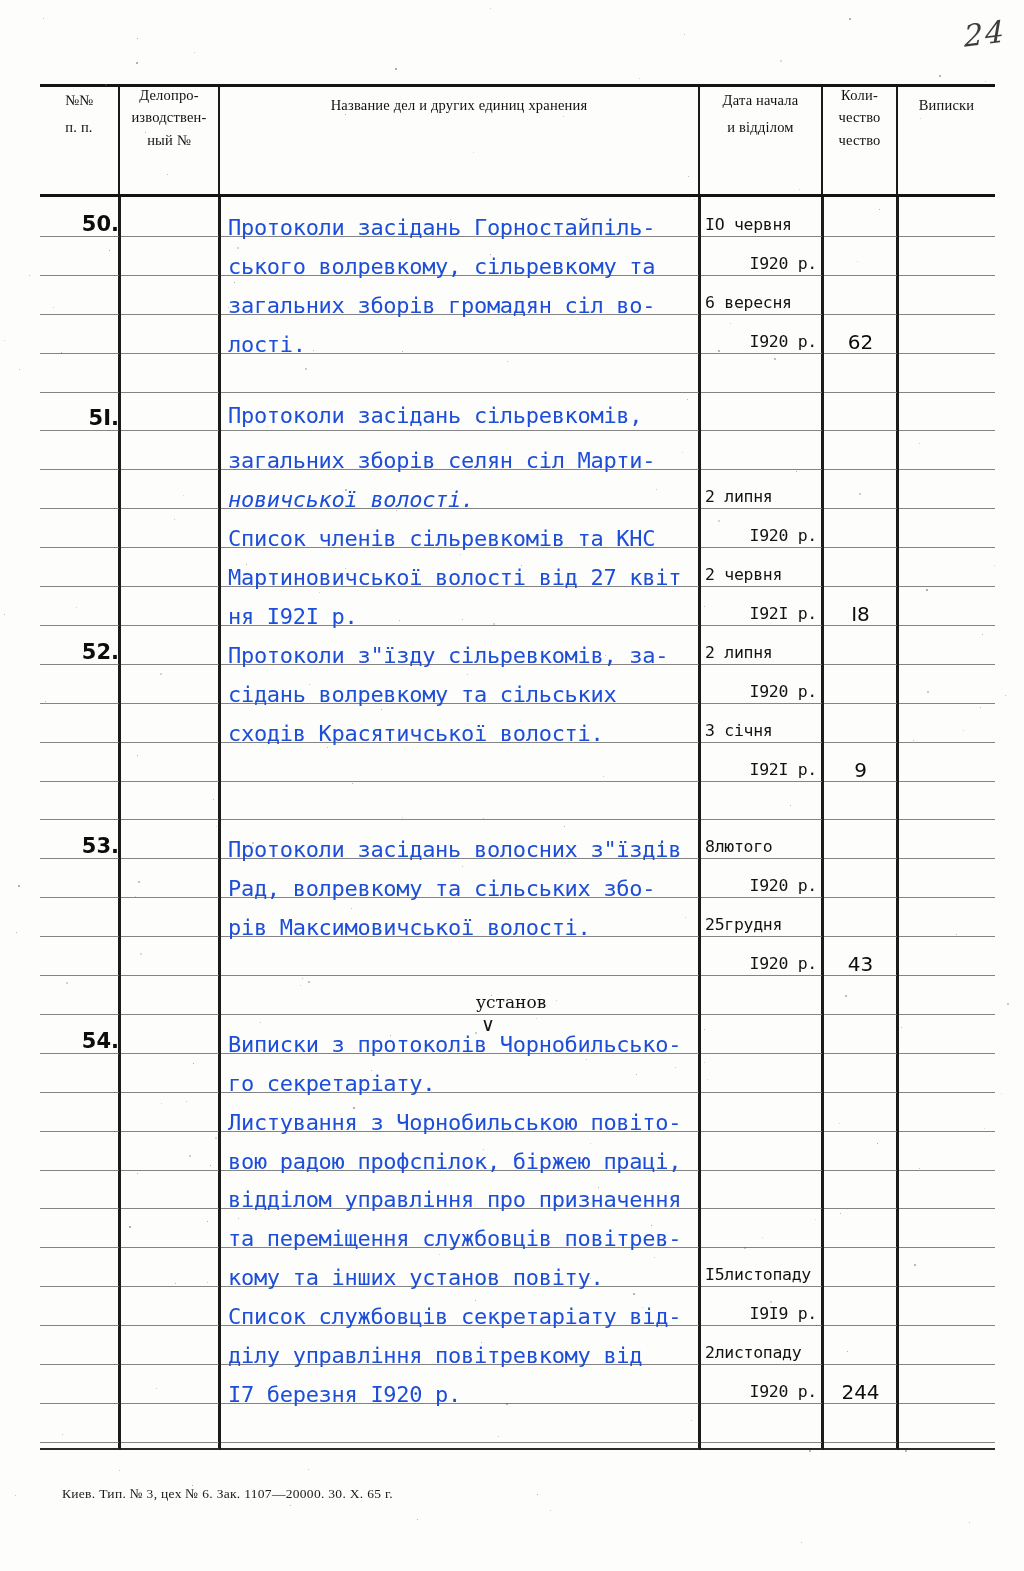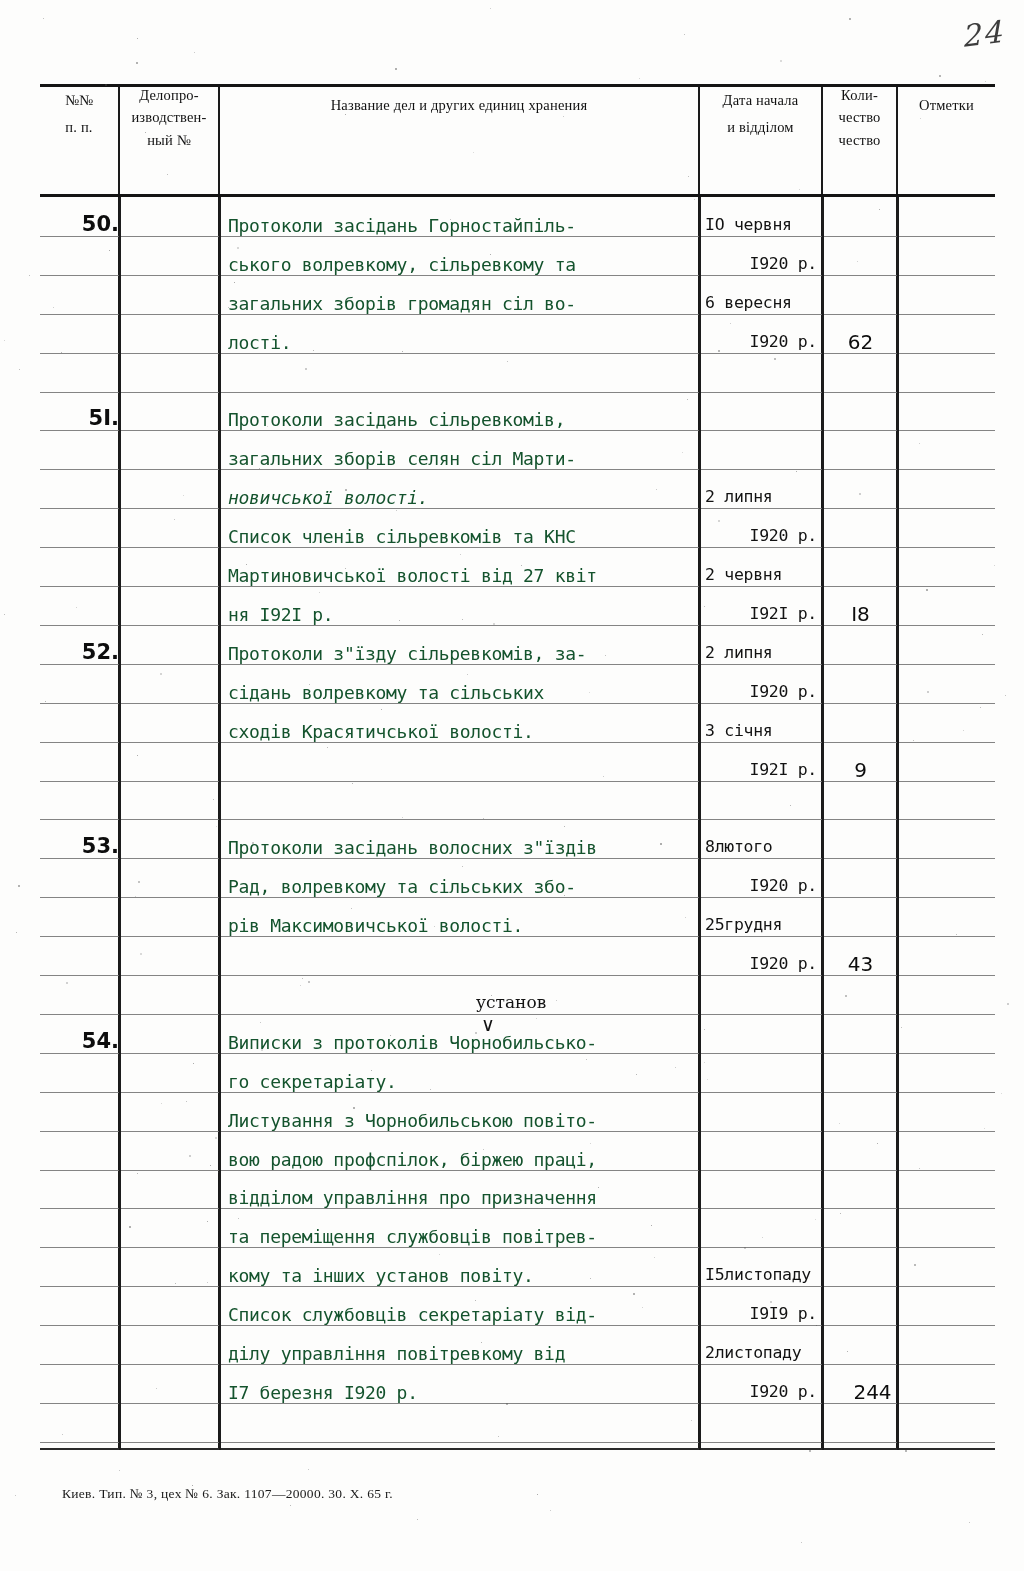--- a/index.html
+++ b/index.html
@@ -131,23 +131,23 @@
   .content {
     position: absolute;
     left: 0;
     top: 113px;
     width: 955px;
     height: 1253px;
   }
   .cell-text {
     position: absolute;
     font-family: "DejaVu Sans Mono", monospace;
-    font-size: 18px;
+    font-size: 22px;
     letter-spacing: -0.3px;
-    color: #14532d;
+    color: #1d4ed8;
     white-space: nowrap;
     line-height: 1;
   }
   .num-text {
     position: absolute;
     font-family: "DejaVu Sans", sans-serif;
     font-size: 21px;
     font-weight: 700;
     color: #0d0d0d;
     white-space: nowrap;
@@ -256,21 +256,21 @@
           <span class="hdr-line">и  відділом</span>
         </th>
         <th>
           <span class="hdr-line">Коли-</span>
           <span class="hdr-line">чество</span>
           <span class="hdr-line">чество</span>
         </th>
         <th>
           <span class="hdr-sp"></span>
               <span class="hdr-sp"></span>
-          <span class="hdr-line">Отметки</span>
+          <span class="hdr-line">Виписки</span>
         </th>
       </tr>
     </tbody>
       </table>
 
     <div class="grid" id="grid">
         <div class="vline" style="left: 79px;"></div>
         <div class="vline" style="left: 179px;"></div>
         <div class="vline" style="left: 659px;"></div>
         <div class="vline" style="left: 782px;"></div>
@@ -473,21 +473,21 @@
         <div class="cell-text" style="left: 188px; top: 20px;">Протоколи засідань Горностайпіль-</div>
         <div class="cell-text" style="left: 188px; top: 59px;">ського волревкому, сільревкому та</div>
         <div class="cell-text" style="left: 188px; top: 98px;">загальних зборів громадян сіл во-</div>
         <div class="cell-text" style="left: 188px; top: 137px;">лості.</div>
         <div class="date-text" style="left: 665px; width: 112px; text-align: left; top: 20px;">IО червня</div>
         <div class="date-text" style="left: 665px; width: 112px; text-align: right; top: 59px;">I920 р.</div>
         <div class="date-text" style="left: 665px; width: 112px; text-align: left; top: 98px;">6 вересня</div>
         <div class="date-text" style="left: 665px; width: 112px; text-align: right; top: 137px;">I920 р.</div>
         <div class="sheets-text" style="left: 784px; width: 73px; top: 135px;">62</div>
         <div class="num-text" style="left: 20px; top: 211px; width: 59px; text-align: right;">5I.</div>
-        <div class="cell-text" style="left: 188px; top: 214px; text-align: center;">Протоколи засідань сільревкомів,</div>
+        <div class="cell-text" style="left: 188px; top: 208px; text-align: center;">Протоколи засідань сільревкомів,</div>
         <div class="cell-text" style="left: 188px; top: 253px; text-align: center;">загальних зборів селян сіл Марти-</div>
         <div class="cell-text" style="left: 188px; top: 292px; font-style: italic;">новичської волості.</div>
         <div class="cell-text" style="left: 188px; top: 331px;">Список членів сільревкомів та КНС</div>
         <div class="cell-text" style="left: 188px; top: 370px;">Мартиновичської волості від 27 квіт</div>
         <div class="cell-text" style="left: 188px; top: 409px;">ня I92I р.</div>
         <div class="date-text" style="left: 665px; width: 112px; text-align: left; top: 292px;">2 липня</div>
         <div class="date-text" style="left: 665px; width: 112px; text-align: right; top: 331px;">I920 р.</div>
         <div class="date-text" style="left: 665px; width: 112px; text-align: left; top: 370px;">2 червня</div>
         <div class="date-text" style="left: 665px; width: 112px; text-align: right; top: 409px;">I92I р.</div>
         <div class="sheets-text" style="left: 784px; width: 73px; top: 407px;">I8</div>
@@ -519,21 +519,21 @@
         <div class="cell-text" style="left: 188px; top: 992px;">відділом управління про призначення</div>
         <div class="cell-text" style="left: 188px; top: 1031px;">та переміщення службовців повітрев-</div>
         <div class="cell-text" style="left: 188px; top: 1070px;">кому та інших установ повіту.</div>
         <div class="cell-text" style="left: 188px; top: 1109px;">Список службовців секретаріату від-</div>
         <div class="cell-text" style="left: 188px; top: 1148px;">ділу управління повітревкому від</div>
         <div class="cell-text" style="left: 188px; top: 1187px;">I7 березня I920 р.</div>
         <div class="date-text" style="left: 665px; width: 112px; text-align: left; top: 1070px;">I5листопаду</div>
         <div class="date-text" style="left: 665px; width: 112px; text-align: right; top: 1109px;">I9I9 р.</div>
         <div class="date-text" style="left: 665px; width: 112px; text-align: left; top: 1148px;">2листопаду</div>
         <div class="date-text" style="left: 665px; width: 112px; text-align: right; top: 1187px;">I920 р.</div>
-        <div class="sheets-text" style="left: 784px; width: 73px; top: 1185px; padding-left: 12px;">244</div>
+        <div class="sheets-text" style="left: 784px; width: 73px; top: 1185px;">244</div>
       </div>
   </div>
 
   <div class="imprint">Киев. Тип. № 3, цех № 6. Зак. 1107—20000. 30. X. 65 г.</div>
 <div class="speck" style="width: 1px; height: 1px; left: 816px; top: 1325px; opacity: 0.61;"></div>
     <div class="speck" style="width: 1px; height: 1px; left: 186px; top: 1101px; opacity: 0.44;"></div>
     <div class="speck" style="width: 1px; height: 1px; left: 564px; top: 895px; opacity: 0.55;"></div>
     <div class="speck" style="width: 1px; height: 1px; left: 473px; top: 152px; opacity: 0.25;"></div>
     <div class="speck" style="width: 2px; height: 2px; left: 308px; top: 981px; opacity: 0.44;"></div>
     <div class="speck" style="width: 1px; height: 1px; left: 345px; top: 114px; opacity: 0.63;"></div>

